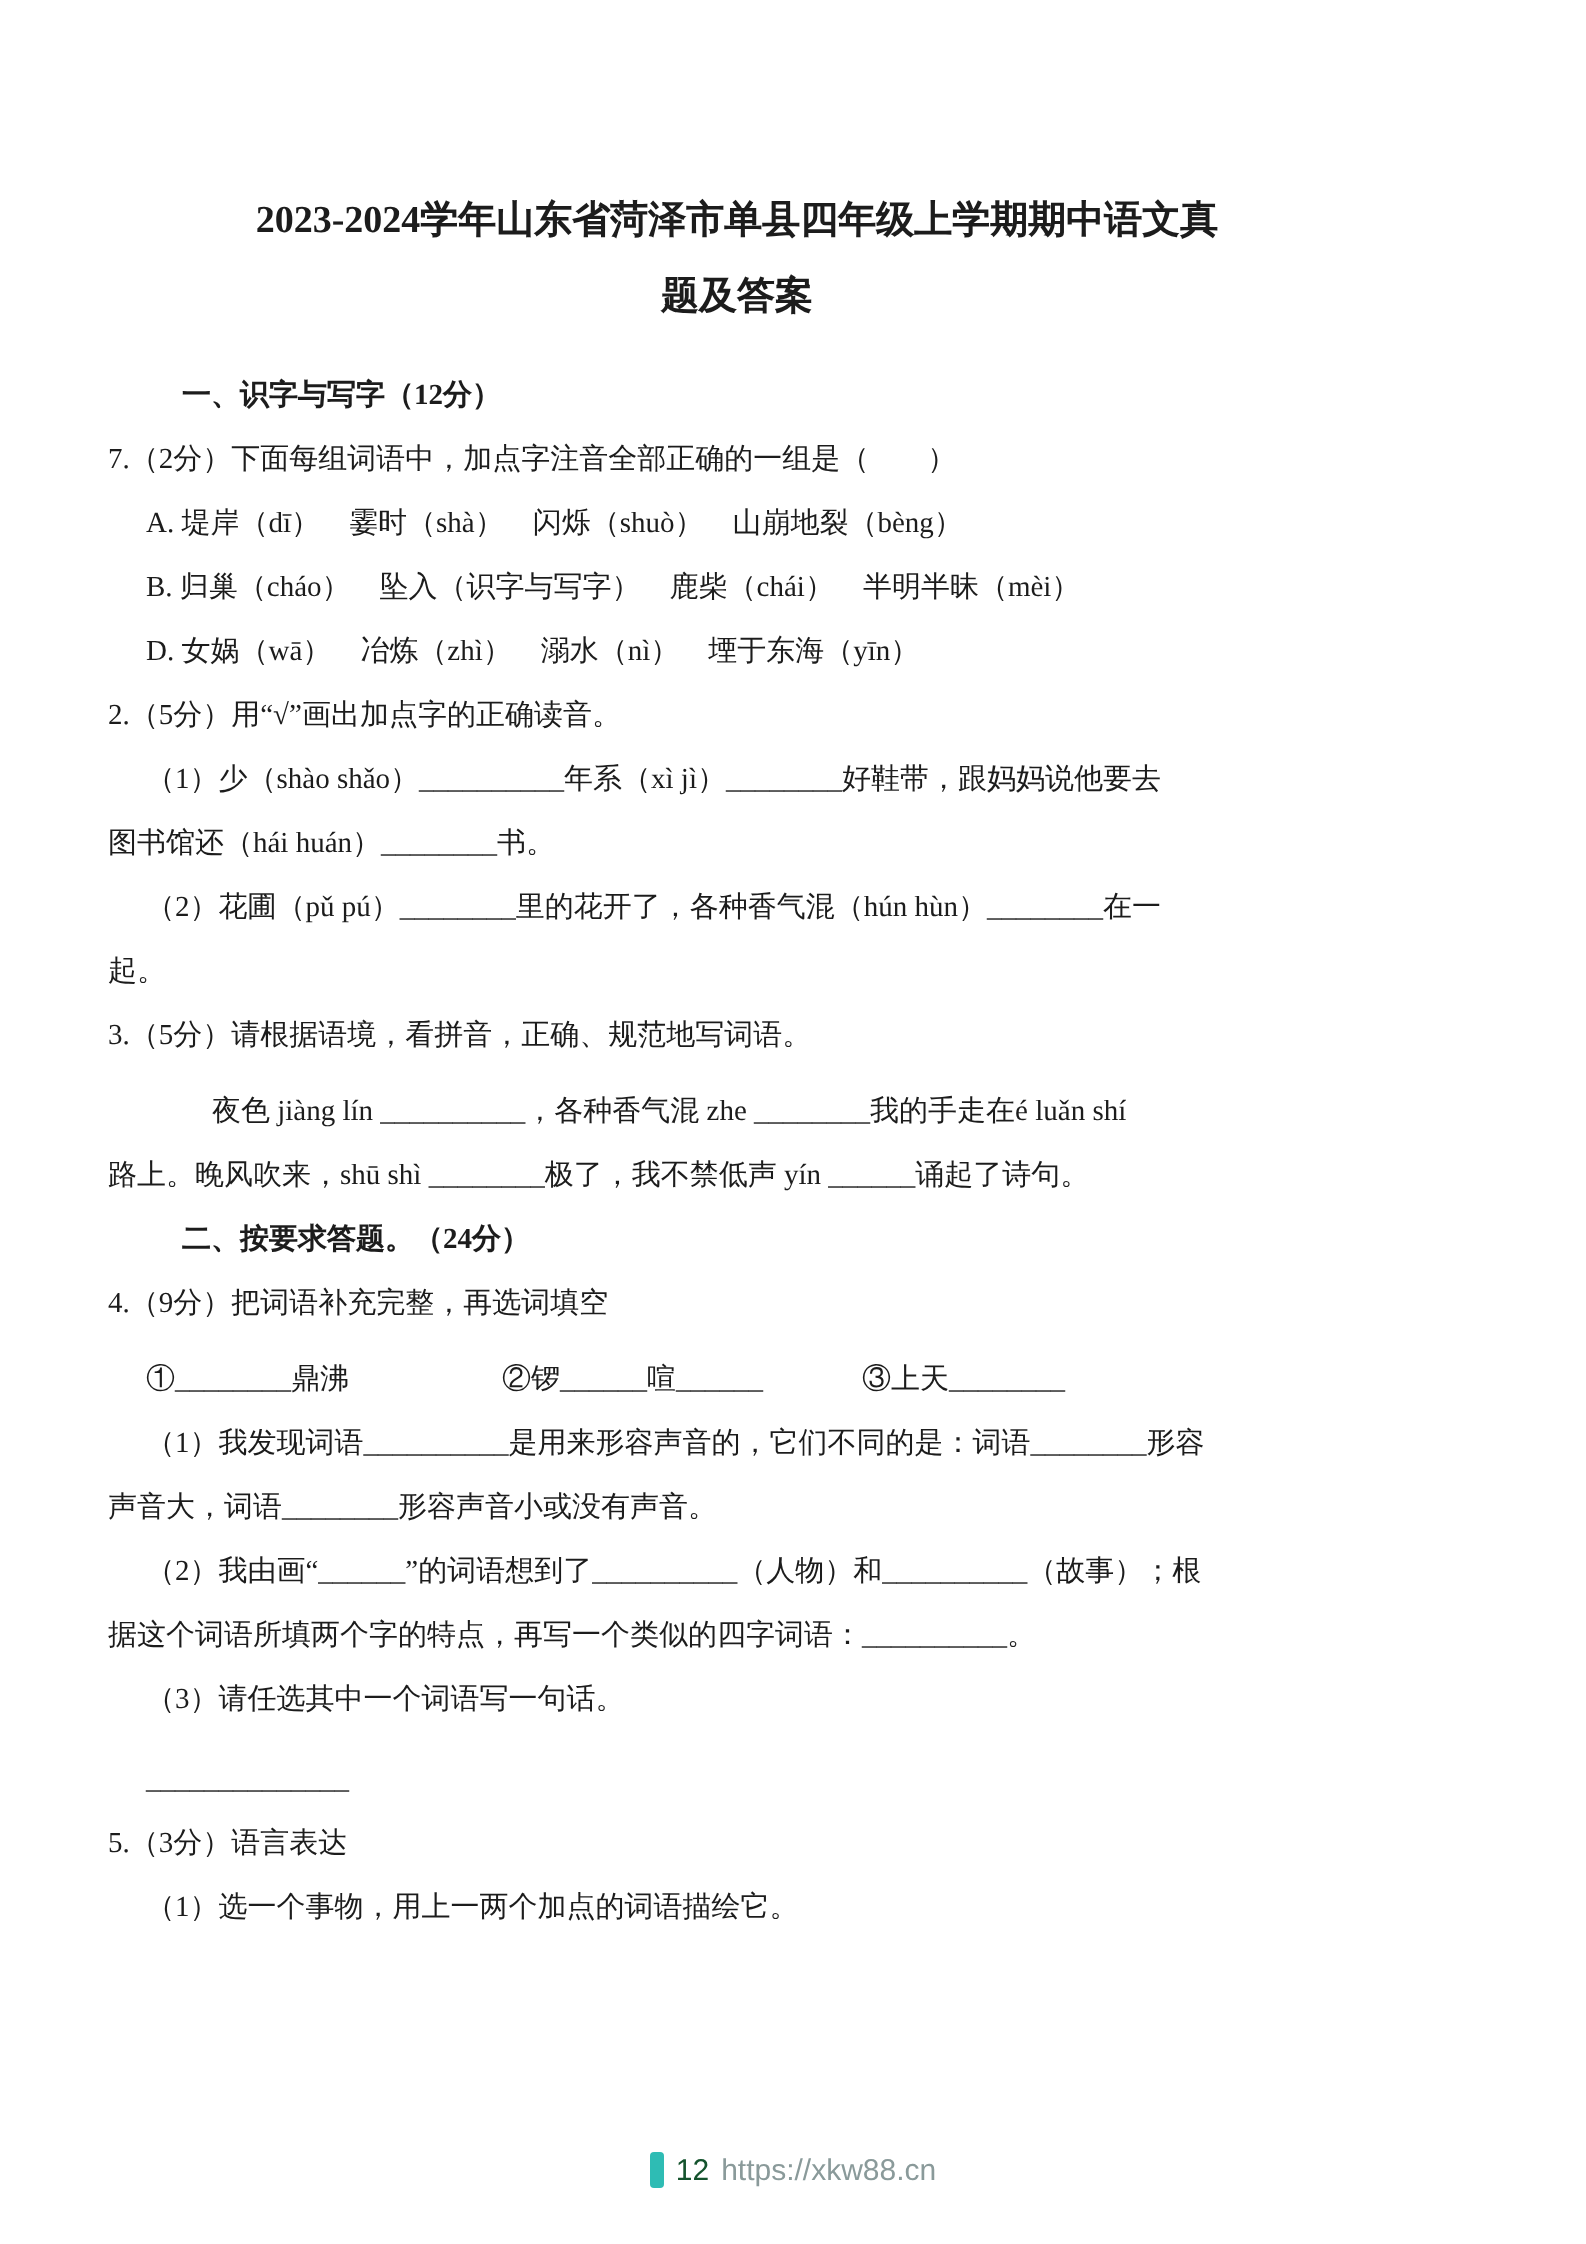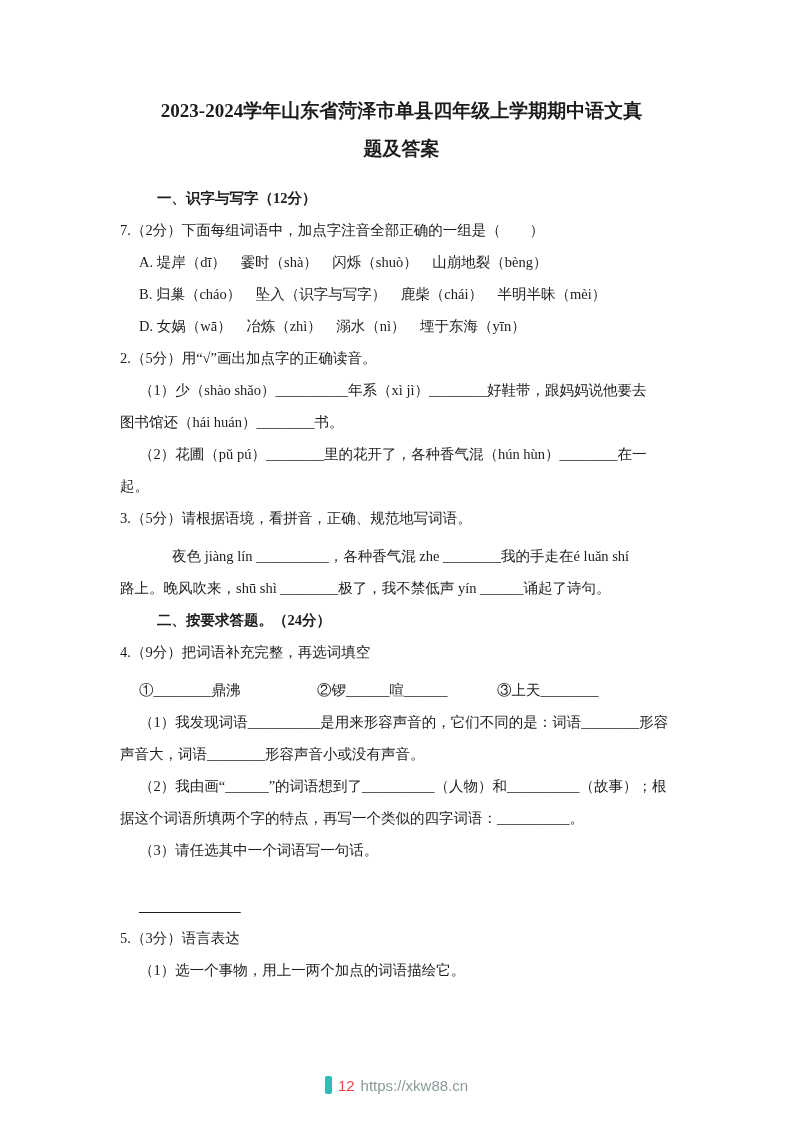--- a/index.html
+++ b/index.html
@@ -5,21 +5,21 @@
   html, body { margin: 0; padding: 0; background: #ffffff; }
   .page {
     width: 793px;
     height: 1122px;
     margin: 0 auto;
     background: #ffffff;
     font-family: "Liberation Serif", "DejaVu Serif", serif;
     font-size: 14.5px;
     color: #1c1c1c;
     box-sizing: border-box;
-    padding: 92px 110px 0 120px;
+    padding: 92px 110px 0 54px;
     position: relative;
     overflow: hidden;
   }
   .title-block { margin-bottom: 14px; }
   .title-line {
     text-align: center;
     font-weight: bold;
     font-size: 19px;
     line-height: 38px;
     white-space: nowrap;
@@ -33,42 +33,42 @@
   .indent2 { padding-left: 52px; }
   .gap-sm { margin-top: 6px; }
   .blank-row {
     display: flex;
     padding-left: 19px;
     line-height: 32px;
     white-space: nowrap;
   }
   .blank-row .col1 { width: 178px; }
   .blank-row .col2 { width: 180px; }
-  .answer-gap { margin-top: 24px; text-decoration: underline; }
+  .answer-gap { margin-top: 8px; }
   .footer {
     position: absolute;
     left: 0;
     bottom: 28px;
     width: 100%;
     display: flex;
     justify-content: center;
     align-items: center;
     gap: 6px;
     font-family: "Liberation Sans", "DejaVu Sans", sans-serif;
     font-size: 15px;
     color: #8a9a9a;
   }
   .footer-bar {
     display: inline-block;
     width: 7px;
     height: 18px;
     border-radius: 2px;
     background: #2ebcb4;
   }
-  .footer-num { color: #ef4444; }
+  .footer-num { color: #14532d; }
 </style>
 </head>
 <body>
 
 <div class="page">
 
   <div class="title-block">
     <div class="title-line">2023-2024学年山东省菏泽市单县四年级上学期期中语文真</div>
     <div class="title-line">题及答案</div>
   </div>

